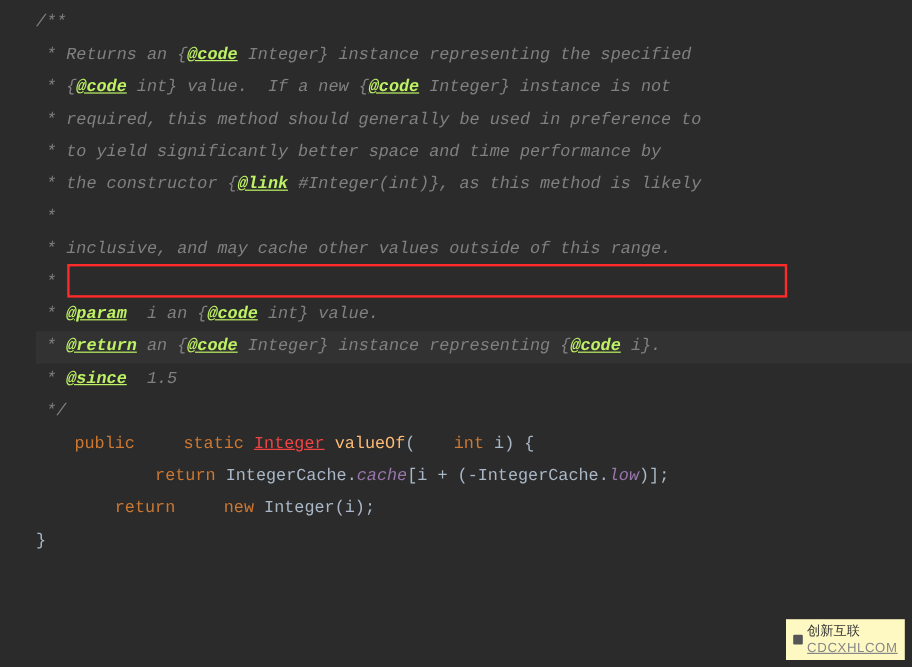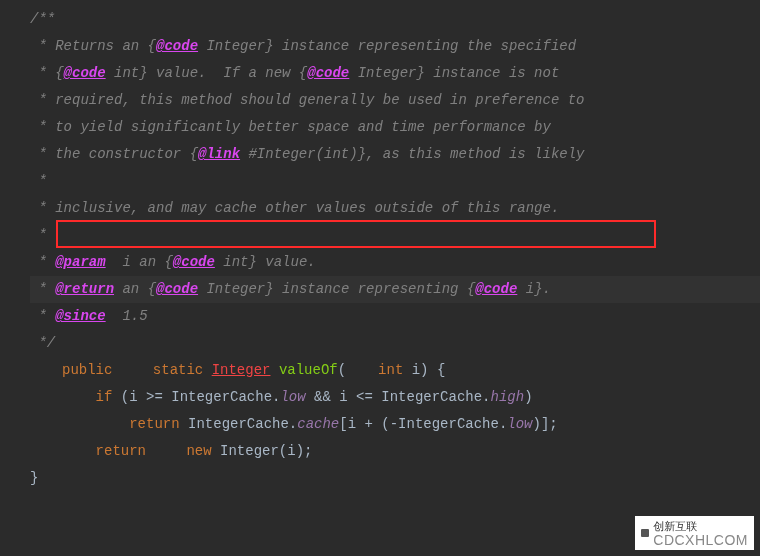--- a/index.html
+++ b/index.html
@@ -17,79 +17,78 @@
   }
   .code-area {
     padding: 6px 0 0 30px;
     position: relative;
   }
   .line {
     white-space: pre;
     height: 27px;
   }
   .comment { color: #808080; font-style: italic; }
-  .doc-tag { color: #d946ef; text-decoration: underline; font-weight: bold; }
+  .doc-tag { color: #bef264; text-decoration: underline; font-weight: bold; }
   .keyword { color: #cc7832; margin-left: 32px; }
   .type { color: #ef4444; text-decoration: underline; }
-  .method-decl { color: #84cc16; }
+  .method-decl { color: #fdba74; }
   .static-field { color: #9876aa; font-style: italic; }
   .paren { color: #a9b7c6; }
   .highlight-line {
     background: #323232;
     display: block;
     width: 100%;
   }
   .red-box {
     position: absolute;
     border: 2px solid #ff2a2a;
     left: 56px;
     top: 220px;
     width: 596px;
     height: 24px;
     pointer-events: none;
   }
   .watermark {
     position: absolute;
     right: 6px;
     bottom: 6px;
-    background: #ffffff;
+    background: #fef9c3;
     color: #333;
     font-family: sans-serif;
     font-size: 11px;
     padding: 3px 6px;
     display: flex;
     align-items: center;
     gap: 4px;
     font-style: normal;
     line-height: 14px;
   }
   .watermark .dot {
     width: 8px; height: 8px; background: #555; display:inline-block; border-radius: 1px;
   }
-  .watermark .sub { font-size: 14px; color: #888; display:block; letter-spacing: 0.5px;}
+  .watermark .sub { font-size: 11px; color: #888; display:block; letter-spacing: 0.5px; text-decoration: underline;}
 </style>
 </head>
 <body>
 
 <div class="code-area">
 <div class="line comment">/**</div>
 <div class="line comment"><span> * Returns an {</span><span class="doc-tag">@code</span><span> Integer} instance representing the specified</span></div>
 <div class="line comment"><span> * {</span><span class="doc-tag">@code</span><span> int} value.  If a new {</span><span class="doc-tag">@code</span><span> Integer} instance is not</span></div>
 <div class="line comment"> * required, this method should generally be used in preference to</div>
 <div class="line comment"> * to yield significantly better space and time performance by</div>
 <div class="line comment"><span> * the constructor {</span><span class="doc-tag">@link</span><span> #Integer(int)}, as this method is likely</span></div>
 <div class="line comment"> *</div>
 <div class="line comment"> * inclusive, and may cache other values outside of this range.</div>
 <div class="line comment"> *</div>
 <div class="line comment"><span> * </span><span class="doc-tag">@param</span><span>  i an {</span><span class="doc-tag">@code</span><span> int} value.</span></div>
 <div class="line highlight-line comment"><span> * </span><span class="doc-tag">@return</span><span> an {</span><span class="doc-tag">@code</span><span> Integer} instance representing {</span><span class="doc-tag">@code</span><span> i}.</span></div>
 <div class="line comment"><span> * </span><span class="doc-tag">@since</span><span>  1.5</span></div>
 <div class="line comment"> */</div>
 <div class="line"><span class="keyword">public</span> <span class="keyword">static</span> <span class="type">Integer</span> <span class="method-decl">valueOf</span><span class="paren">(</span><span class="keyword">int</span><span> i)</span><span> {</span></div>
-<div class="line">    <span class="keyword">if</span><span> (i &gt;= IntegerCache.</span><span class="static-field">low</span><span> &amp;&amp; i &lt;= IntegerCache.</span><span class="static-field">high</span><span>)</span></div>
 <div class="line">        <span class="keyword">return</span><span> IntegerCache.</span><span class="static-field">cache</span><span>[i + (-IntegerCache.</span><span class="static-field">low</span><span>)];</span></div>
 <div class="line">    <span class="keyword">return</span> <span class="keyword">new</span><span> Integer(i);</span></div>
 <div class="line">}</div>
 
 <div class="red-box"></div>
 </div>
 
 <div class="watermark">
   <span class="dot"></span>
   <span>

